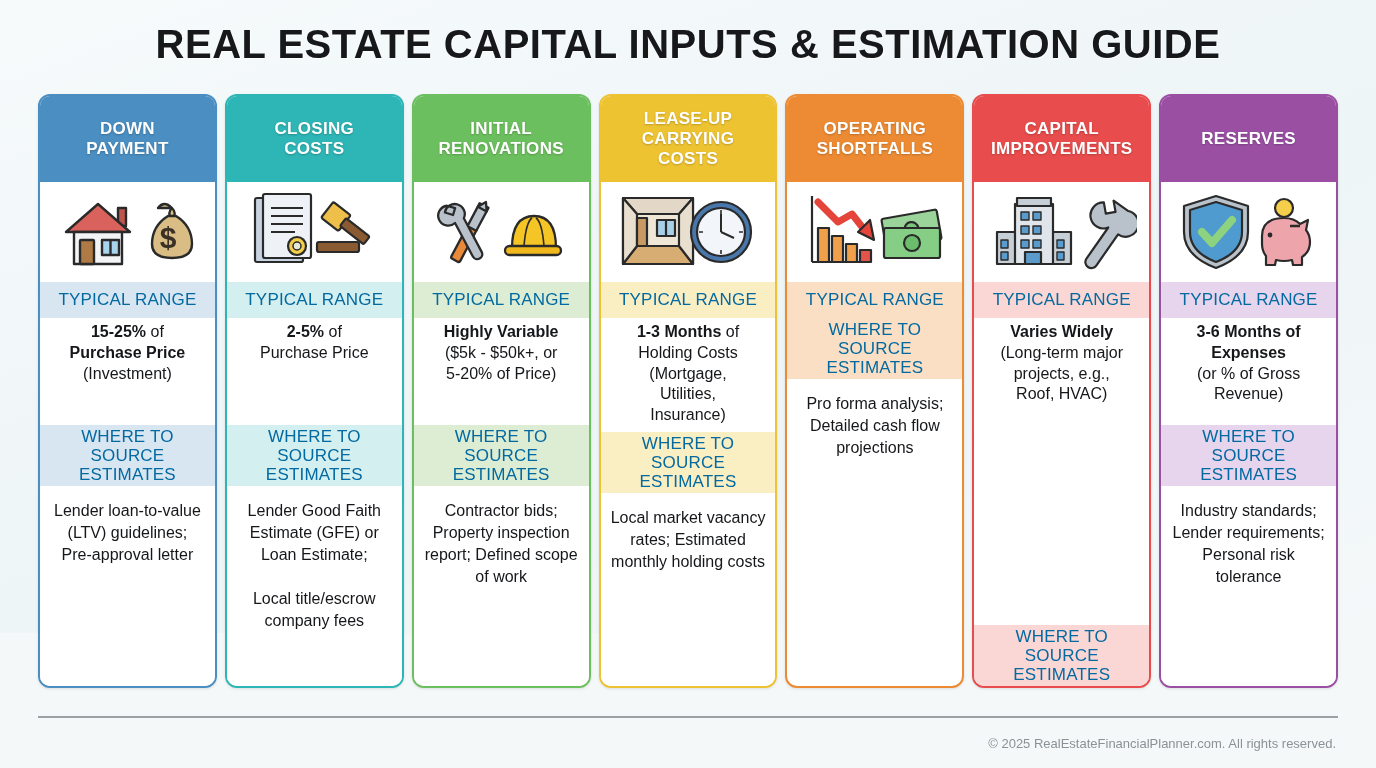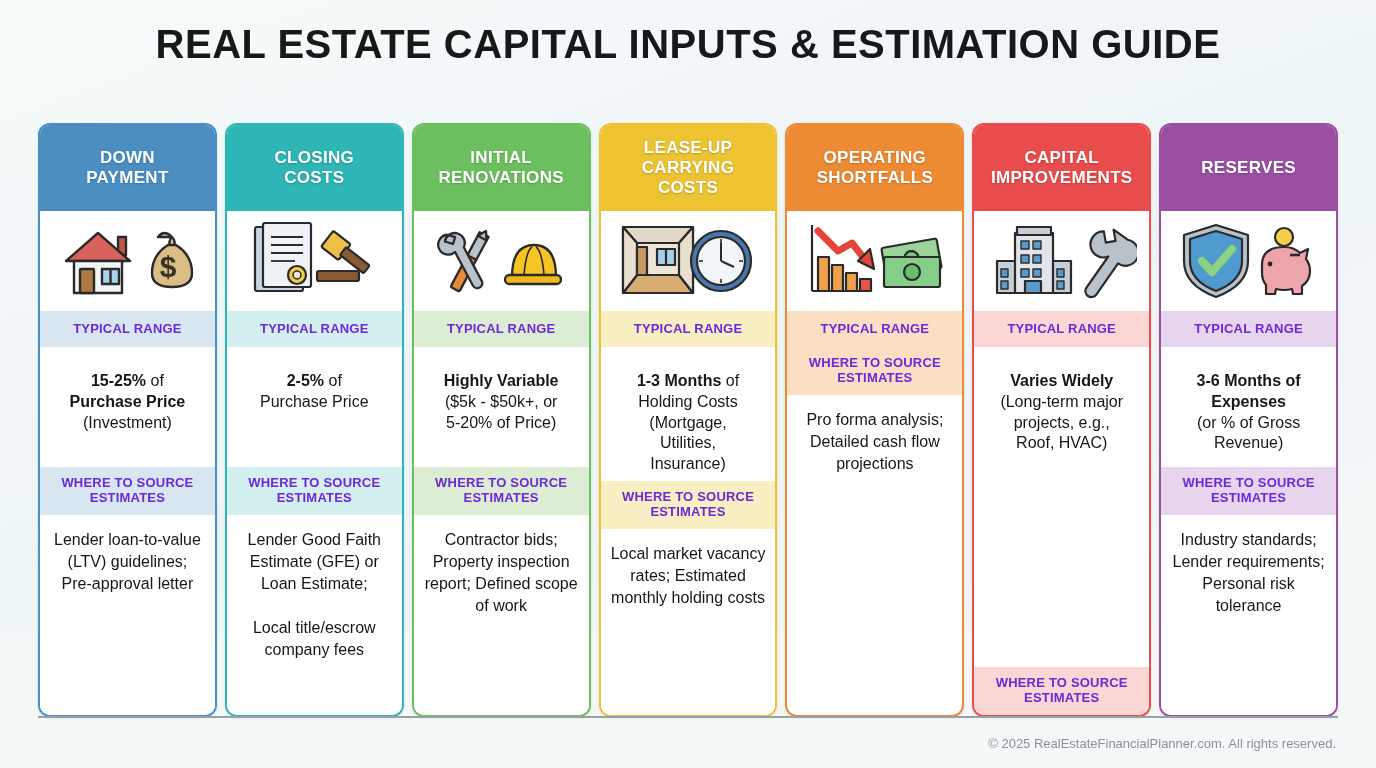--- a/index.html
+++ b/index.html
@@ -27,21 +27,21 @@
     font-weight: bold;
     letter-spacing: 0.5px;
     color: #16181a;
     font-family: "Liberation Sans", sans-serif;
     text-shadow: 1px 1px 0 rgba(255,255,255,0.8);
   }
 
   
   .cards {
     position: absolute;
-    top: 123px;
+    top: 94px;
     left: 38px;
     right: 38px;
     height: 594px;
     display: flex;
     gap: 8px;
   }
   .card {
     flex: 1 1 0;
     display: flex;
     flex-direction: column;
@@ -82,38 +82,37 @@
 
   .band {
     flex: 0 0 36px;
     display: flex;
     align-items: center;
     justify-content: center;
     text-align: center;
     padding: 2px 4px;
   }
   .band-text {
-    font-size: 13px;
-    font-weight: bold;
-    color: #6d28d9;
+    font-size: 17px;
+    font-weight: normal;
+    color: #0369a1;
     letter-spacing: 0.2px;
     line-height: 1.12;
     white-space: pre-line;
   }
   .band.two-line { flex: 0 0 48px; }
 
   .range-body {
     flex: 1 1 auto;
     display: flex;
     align-items: flex-start;
     justify-content: center;
     text-align: center;
     padding: 4px 6px 6px 6px;
     background: #ffffff;
-    margin-top: 20px;
   }
   .range-text {
     font-size: 16px;
     line-height: 1.3;
     color: #15171a;
   }
   .range-text b { font-weight: bold; }
 
   .source-body {
     flex: 0 0 200px;

